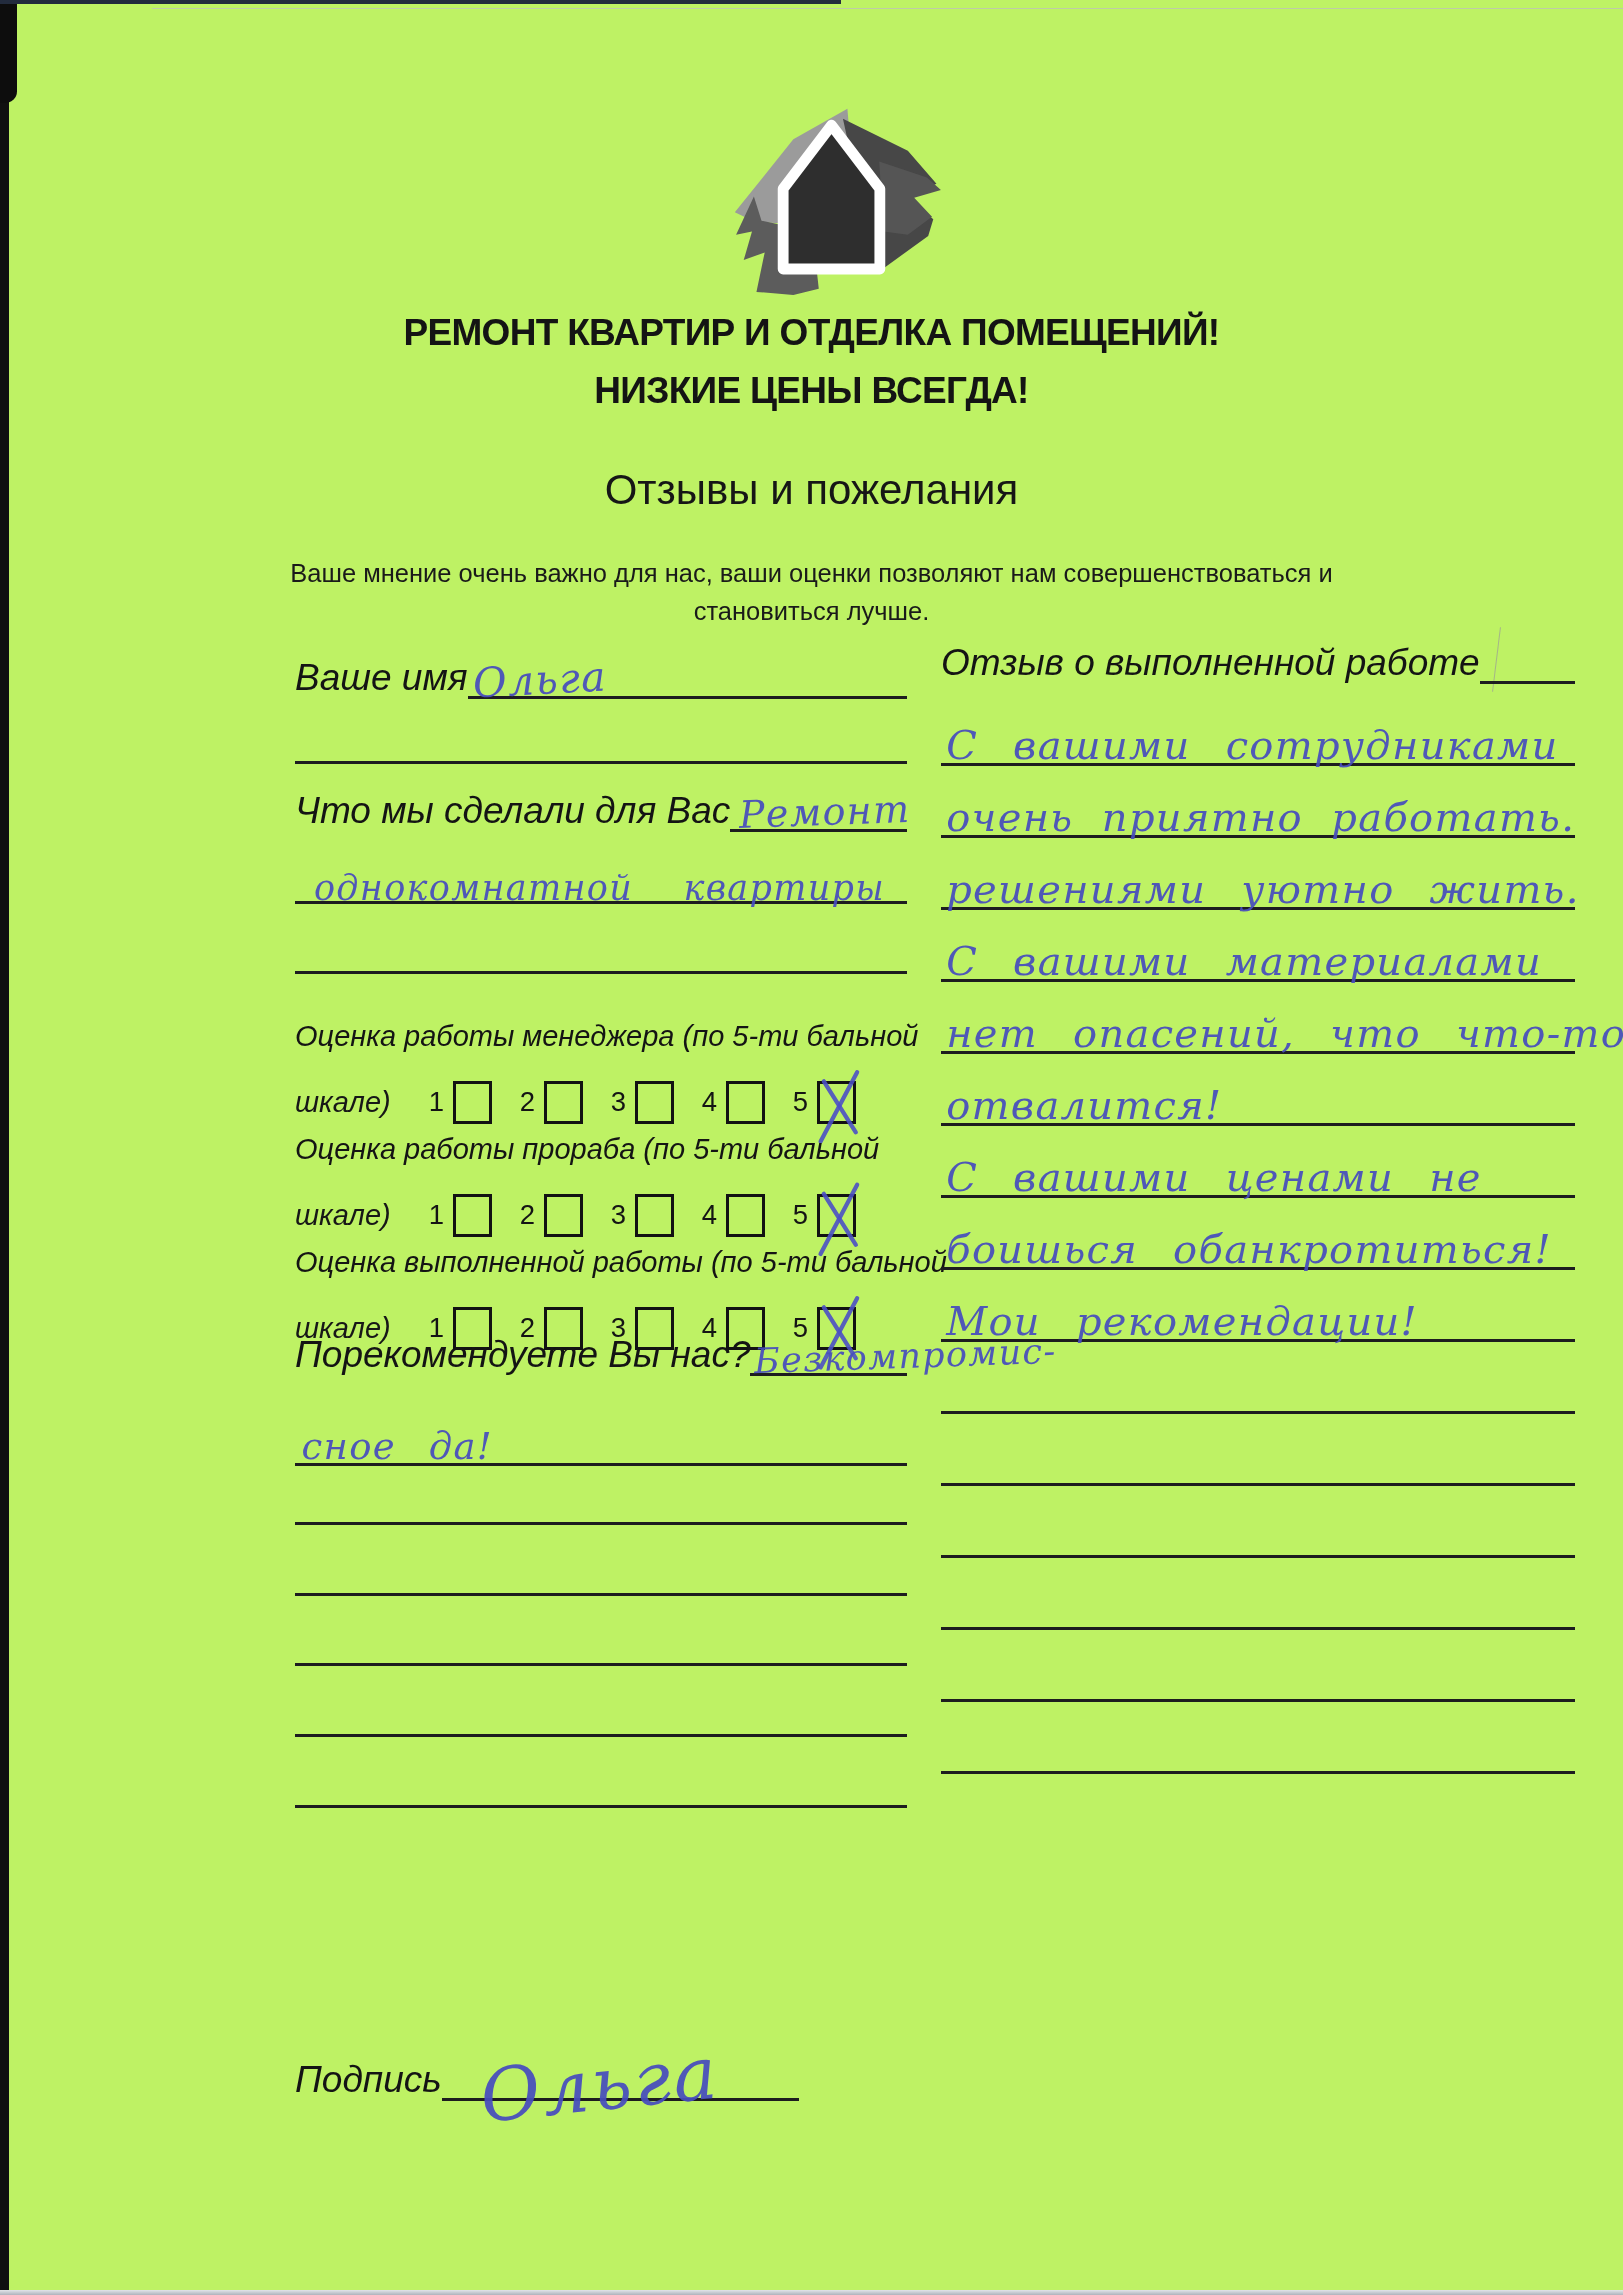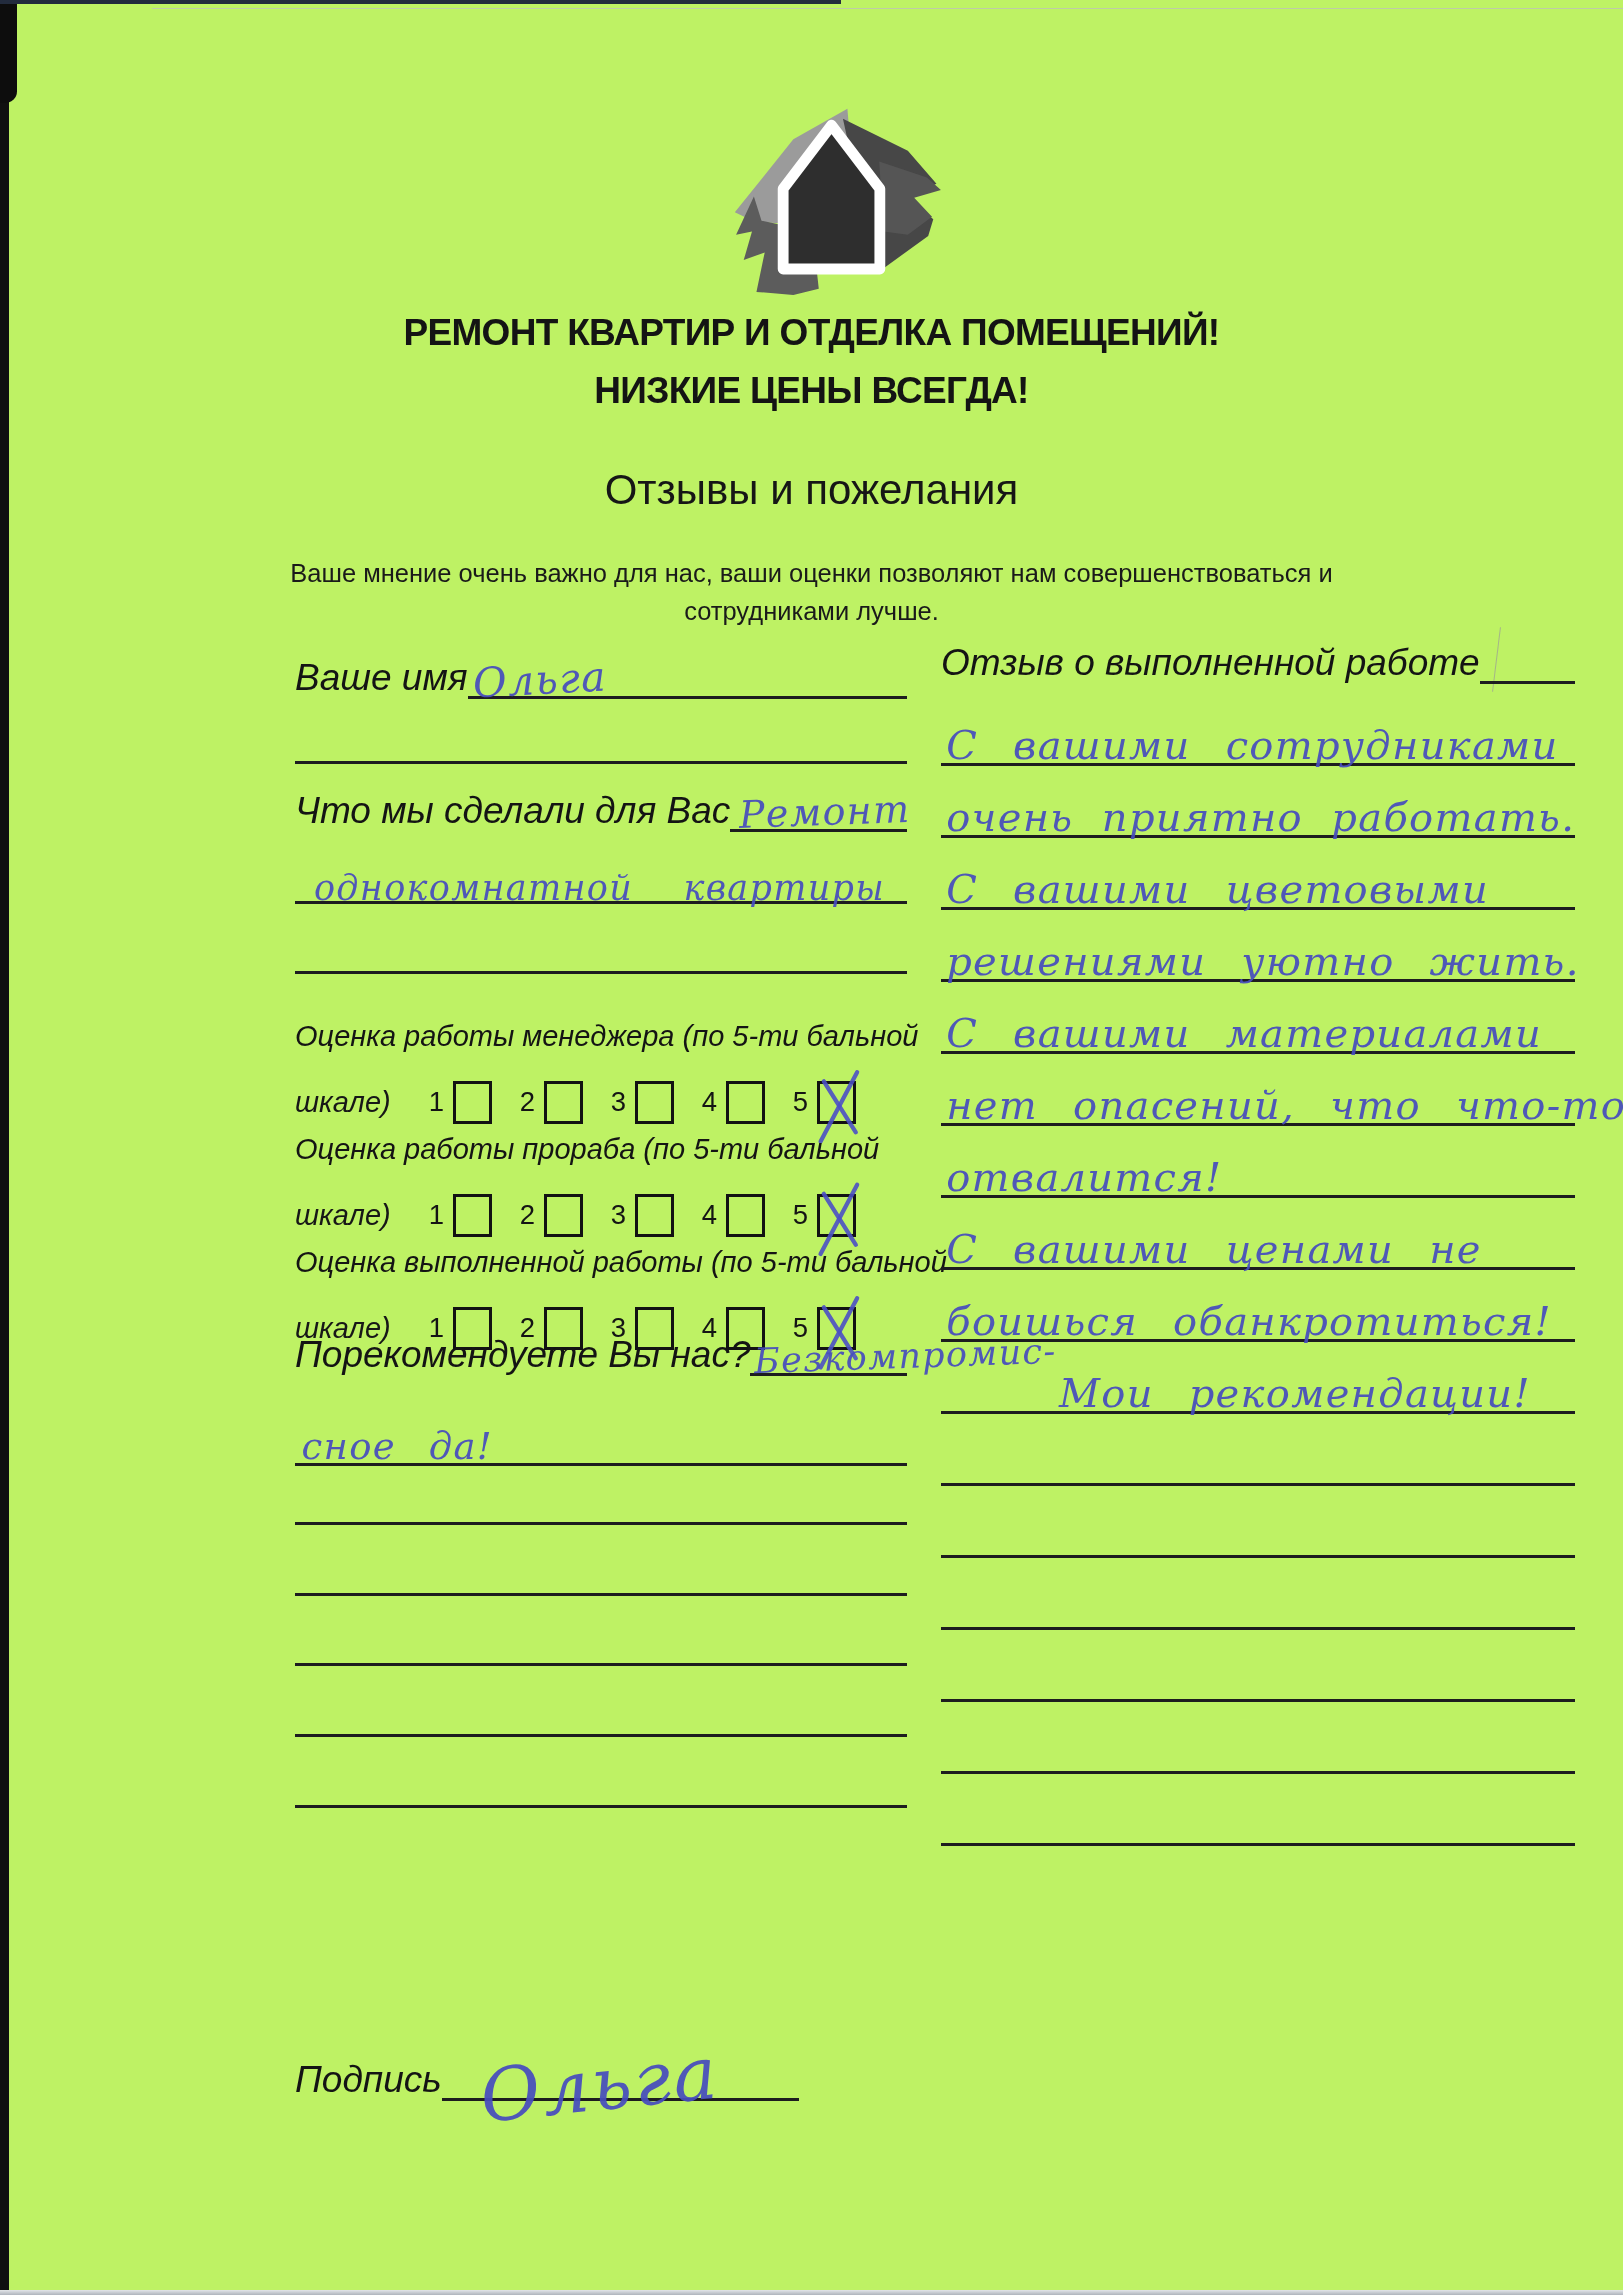--- a/index.html
+++ b/index.html
@@ -72,21 +72,21 @@
       <polygon points="58,150 30,210 55,205 42,250 75,238 62,300 120,305 160,295 150,205 70,188" fill="#5c5c5c"></polygon>
       <polygon points="198,28 300,78 345,130 300,150 340,186 332,212 255,268 205,258 210,140 205,60" fill="#474747"></polygon>
       <polygon points="255,95 330,120 352,140 310,152 338,182 300,210 262,205" fill="#555555"></polygon>
       <path d="M180 38 L256 138 L256 264 L104 264 L104 138 Z" fill="#2e2e2e" stroke="#ffffff" stroke-width="17" stroke-linejoin="round"></path>
     </svg>
   </div>
 
   <div class="h1" style="top:312px">РЕМОНТ КВАРТИР И ОТДЕЛКА ПОМЕЩЕНИЙ!</div>
   <div class="h1" style="top:370px">НИЗКИЕ ЦЕНЫ ВСЕГДА!</div>
   <div class="title" style="top:466px">Отзывы и пожелания</div>
-  <div class="subtitle">Ваше мнение очень важно для нас, ваши оценки позволяют нам совершенствоваться и сотрудниками лучше.</div>
+  <div class="subtitle">Ваше мнение очень важно для нас, ваши оценки позволяют нам совершенствоваться и становиться лучше.</div>
 
   <div class="row" style="left:295px;top:641px;width:612px;height:58px">
     <span class="lbl">Ваше имя</span>
     <span class="fill">
       <span class="hw hw-name">Ольга</span>
     </span>
   </div>
   <div class="ruled" style="left:295px;top:761px;width:612px"></div>
 
   <div class="row" style="left:295px;top:776px;width:612px;height:56px">
@@ -190,23 +190,20 @@
     <span class="fill"></span>
   </div>
   <div class="rw-wrap" id="review-lines">
       <div class="rw-line">
         <span class="hw">С вашими сотрудниками</span>
       </div>
       <div class="rw-line">
         <span class="hw">очень приятно работать.</span>
       </div>
       <div class="rw-line">
-        <span class="hw">С вашими цветовыми</span>
-      </div>
-      <div class="rw-line">
         <span class="hw">решениями уютно жить.</span>
       </div>
       <div class="rw-line">
         <span class="hw">С вашими материалами</span>
       </div>
       <div class="rw-line">
         <span class="hw">нет опасений, что что-то</span>
       </div>
       <div class="rw-line">
         <span class="hw">отвалится!</span>

